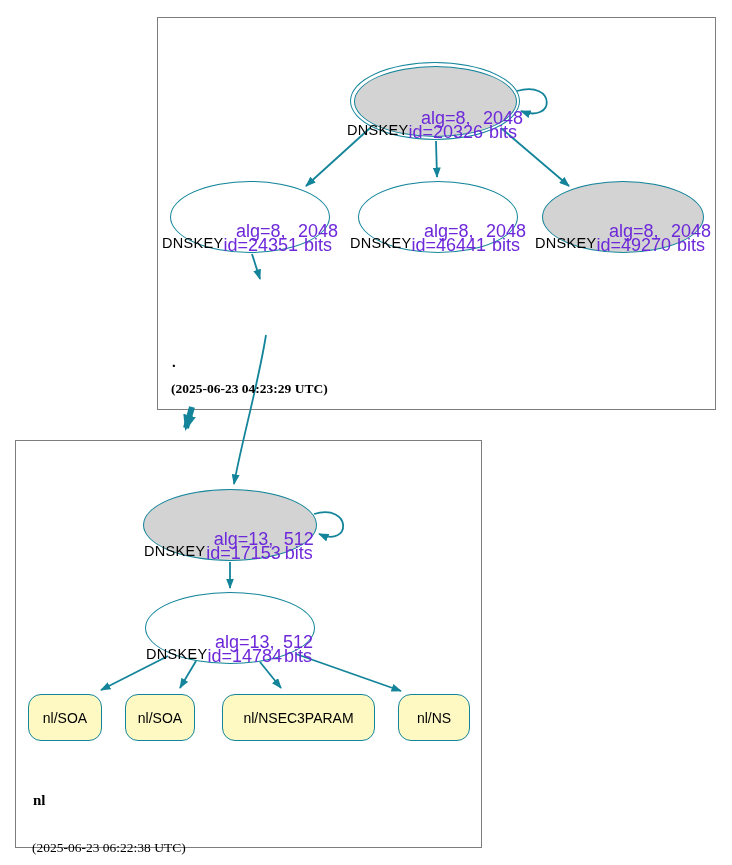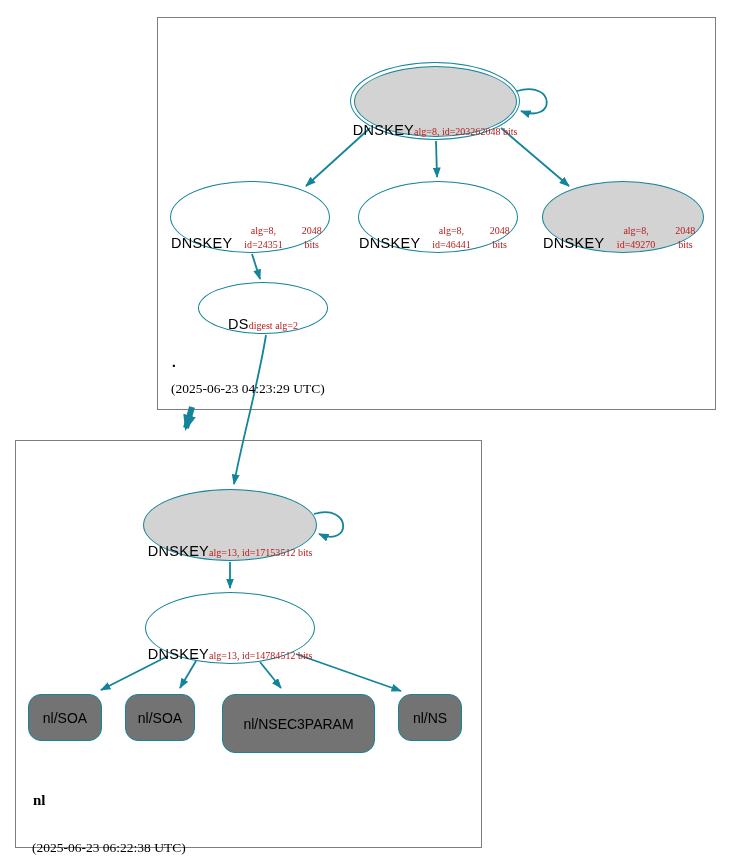--- a/index.html
+++ b/index.html
@@ -40,29 +40,29 @@
     background:#d3d3d3;
     z-index:0;
   }
   .node .title{
     position:relative;z-index:1;
     font-size:14.5px;line-height:17px;color:#000;
     letter-spacing:0.3px;
   }
   .node .detail{
     position:relative;z-index:1;
-    font-family:Liberation Serif, serif;
-    font-size:10px;line-height:14px;color:#b91c1c;
+    font-family:Liberation Sans, sans-serif;
+    font-size:18px;line-height:14px;color:#6d28d9;
   }
   .rrbox{
     position:absolute;
     box-sizing:border-box;
     border:1.8px solid #13849a;
     border-radius:13px;
-    background:#737373;
+    background:#fef9c3;
     display:flex;align-items:center;justify-content:center;
     font-size:14px;color:#000;
     z-index:3;
   }
   .zone-label{
     position:absolute;
     font-family:"Liberation Serif", serif;
     font-weight:bold;
     font-size:15px;color:#000;
     z-index:2;
@@ -135,49 +135,45 @@
     <div class="detail">alg=8, id=46441</div>
     <div class="detail">2048 bits</div>
   </div>
 
   <div class="node gray" style="left:542px;top:181px;width:162px;height:72px;">
     <div class="title">DNSKEY</div>
     <div class="detail">alg=8, id=49270</div>
     <div class="detail">2048 bits</div>
   </div>
 
-  <div class="node" style="left:198px;top:282px;width:130px;height:52px;">
-    <div class="title">DS</div>
-    <div class="detail">digest alg=2</div>
-  </div>
 
   <div class="zone-label" style="left:172px;top:354px;">.</div>
-  <div class="zone-ts" style="left:171px;top:381px;">(2025-06-23 04:23:29 UTC)</div>
+  <div class="zone-ts" style="left:171px;top:381px;font-weight:bold;">(2025-06-23 04:23:29 UTC)</div>
 
   <div class="node gray" style="left:143px;top:489px;width:174px;height:72px;">
     <div class="title">DNSKEY</div>
     <div class="detail">alg=13, id=17153</div>
     <div class="detail">512 bits</div>
   </div>
 
   <div class="node" style="left:145px;top:592px;width:170px;height:72px;">
     <div class="title">DNSKEY</div>
     <div class="detail">alg=13, id=14784</div>
     <div class="detail">512 bits</div>
   </div>
 
   <div class="rrbox" style="left:28px;top:694px;width:74px;height:47px;">
     <span>nl/SOA</span>
   </div>
   <div class="rrbox" style="left:125px;top:694px;width:70px;height:47px;">
     <span>nl/SOA</span>
   </div>
-  <div class="rrbox" style="left:222px;top:694px;width:153px;height:59px;">
+  <div class="rrbox" style="left:222px;top:694px;width:153px;height:47px;">
     <span>nl/NSEC3PARAM</span>
   </div>
-  <div class="rrbox" style="left:398px;top:694px;width:64px;height:47px;">
+  <div class="rrbox" style="left:398px;top:694px;width:72px;height:47px;">
     <span>nl/NS</span>
   </div>
 
   <div class="zone-label" style="left:33px;top:792px;">nl</div>
   <div class="zone-ts" style="left:32px;top:840px;">(2025-06-23 06:22:38 UTC)</div>
 
 </div>
 
 </body></html>

